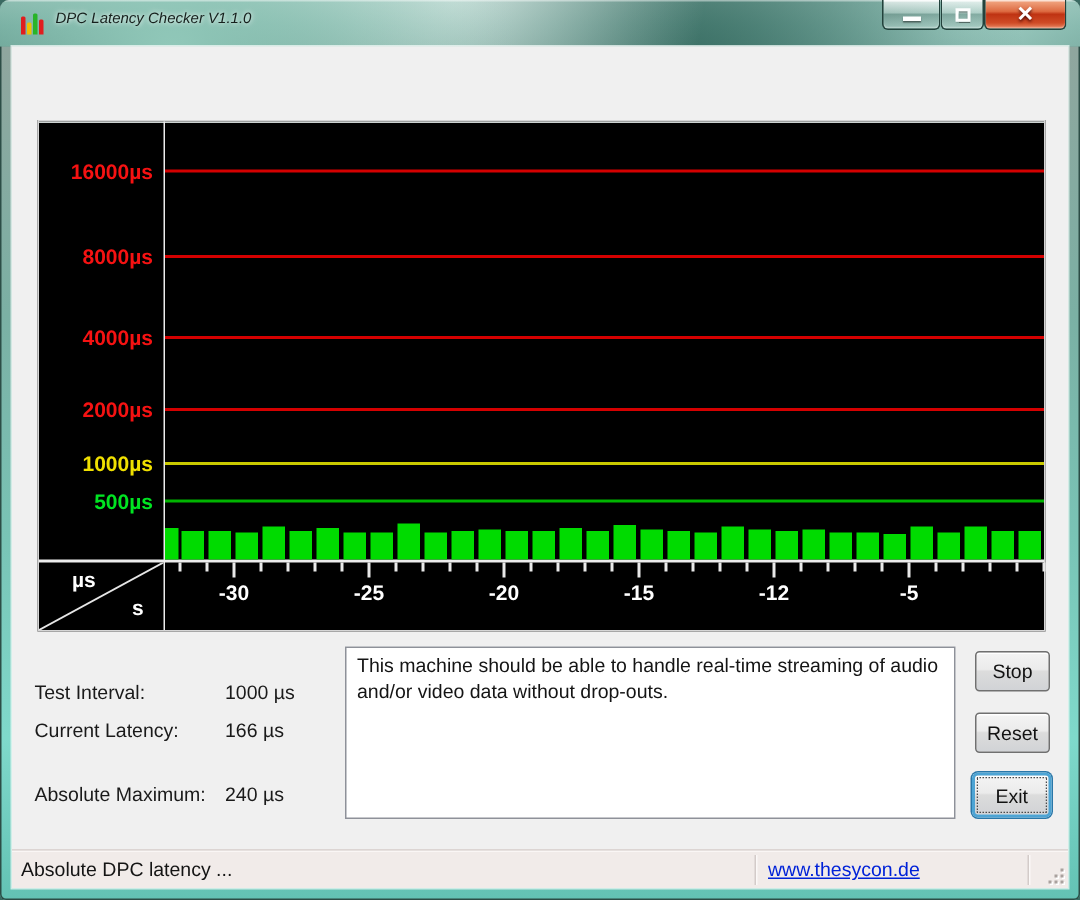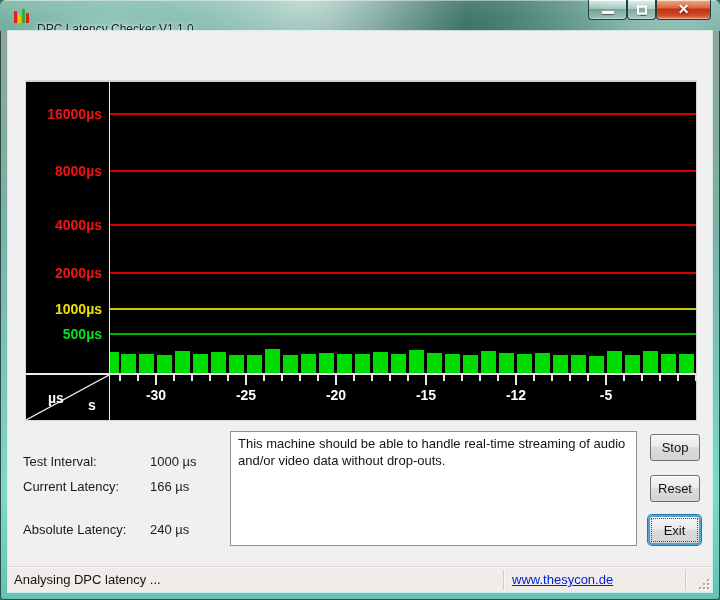--- a/index.html
+++ b/index.html
@@ -23,23 +23,24 @@
       radial-gradient(circle at 16% 130%, rgba(150,205,190,.95), rgba(150,205,190,0) 38%),
       radial-gradient(circle at 42% -30%, rgba(235,248,244,.75), rgba(235,248,244,0) 40%),
       radial-gradient(circle at 64% 150%, rgba(52,104,94,.85), rgba(52,104,94,0) 48%),
       radial-gradient(circle at 88% 10%, rgba(170,215,205,.9), rgba(170,215,205,0) 34%),
       linear-gradient(180deg,#85b0a6 0%,#639a8e 55%,#558c80 100%);
     box-shadow: inset 0 1px 0 rgba(255,255,255,.45);
   }
   .app-icon { position:absolute; left:14px; top:8px; width:16px; height:16px; }
   .app-icon i { position:absolute; bottom:1px; width:3px; border-radius:1px 1px 0 0; }
   .window-title {
-    position:absolute; left:37px; top:22px; font-size:12px; color:#16201d;
+    position:absolute; left:37px; top:7px; font-size:10px; color:#16201d;
     text-shadow:0 0 3px rgba(255,255,255,.8), 0 0 6px rgba(255,255,255,.55);
     white-space:nowrap;
+    font-style:italic;
   }
   .winbtn {
     position:absolute; top:0; height:20px; border:1px solid #23423c; border-top:none;
     border-radius:0 0 4px 4px; cursor:default;
     background:linear-gradient(180deg, rgba(255,255,255,.75), rgba(208,223,218,.45) 45%, rgba(110,142,134,.45) 50%, rgba(186,216,208,.55));
     box-shadow: inset 0 1px 0 rgba(255,255,255,.65), inset 0 -1px 1px rgba(255,255,255,.35);
   }
   .winbtn.min { left:588px; width:39px; }
   .winbtn.max { left:627px; width:29px; }
   .winbtn.close {
@@ -80,21 +81,21 @@
   .gl-label{ position:absolute; left:0; width:76px; text-align:right; font-size:14px; font-weight:bold;
              font-family:"Liberation Sans", sans-serif; letter-spacing:0; }
   .bar { position:absolute; bottom:0; background:#00db00; }
   .bars-wrap { position:absolute; left:84px; top:0; width:586px; height:292px; }
   .tick { position:absolute; width:2px; background:#e8e8e8; top:294px; }
   .xlabel { position:absolute; top:306px; transform:translateX(-50%); color:#fff;
             font-size:14px; font-weight:bold; }
   .corner { position:absolute; left:0; top:294px; width:83px; height:45px; }
   .corner svg { position:absolute; left:0; top:0; }
   .unit { position:absolute; color:#fff; font-size:14px; font-weight:bold; }
-  .unit.us { left:22px; top:3px;margin-top:12px; }
+  .unit.us { left:22px; top:3px; }
   .unit.s  { left:62px; top:22px; }
 
   
   .stat-row { position:absolute; left:23px; width:200px; height:16px; font-size:13px; color:#1a1a1a; }
   .stat-row .val { position:absolute; left:127px; }
   .stat-row.r0 { top:454px; }
   .stat-row.r1 { top:479px; }
   .stat-row.r2 { top:522px; }
 
   
@@ -265,33 +266,33 @@
 
   <div class="stat-row r0">
     <span>Test Interval:</span>
     <span class="val">1000 µs</span>
   </div>
   <div class="stat-row r1">
     <span>Current Latency:</span>
     <span class="val">166 µs</span>
   </div>
   <div class="stat-row r2">
-    <span>Absolute Latency:</span>
+    <span>Absolute Maximum:</span>
     <span class="val">240 µs</span>
   </div>
 
   <div class="textbox">This machine should be able to handle real-time streaming of audio
 and/or video data without drop-outs.</div>
 
   <button class="btn stop">Stop</button>
   <button class="btn reset">Reset</button>
   <button class="btn exit">Exit</button>
 
   <div class="statusbar">
-    <span class="status-text">Analysing DPC latency ...</span>
+    <span class="status-text">Absolute DPC latency ...</span>
     <span class="sep s1"></span>
     <a class="status-link" href="#">www.thesycon.de</a>
     <span class="sep s2"></span>
     <span class="grip">
       <b style="right:0;bottom:0;"></b>
         <b style="right:4px;bottom:0;"></b>
         <b style="right:0;bottom:4px;"></b>
       <b style="right:8px;bottom:0;"></b>
         <b style="right:4px;bottom:4px;"></b>
         <b style="right:0;bottom:8px;"></b>

